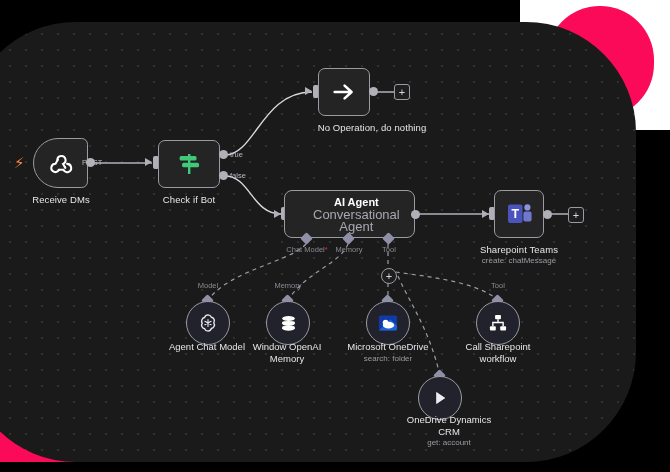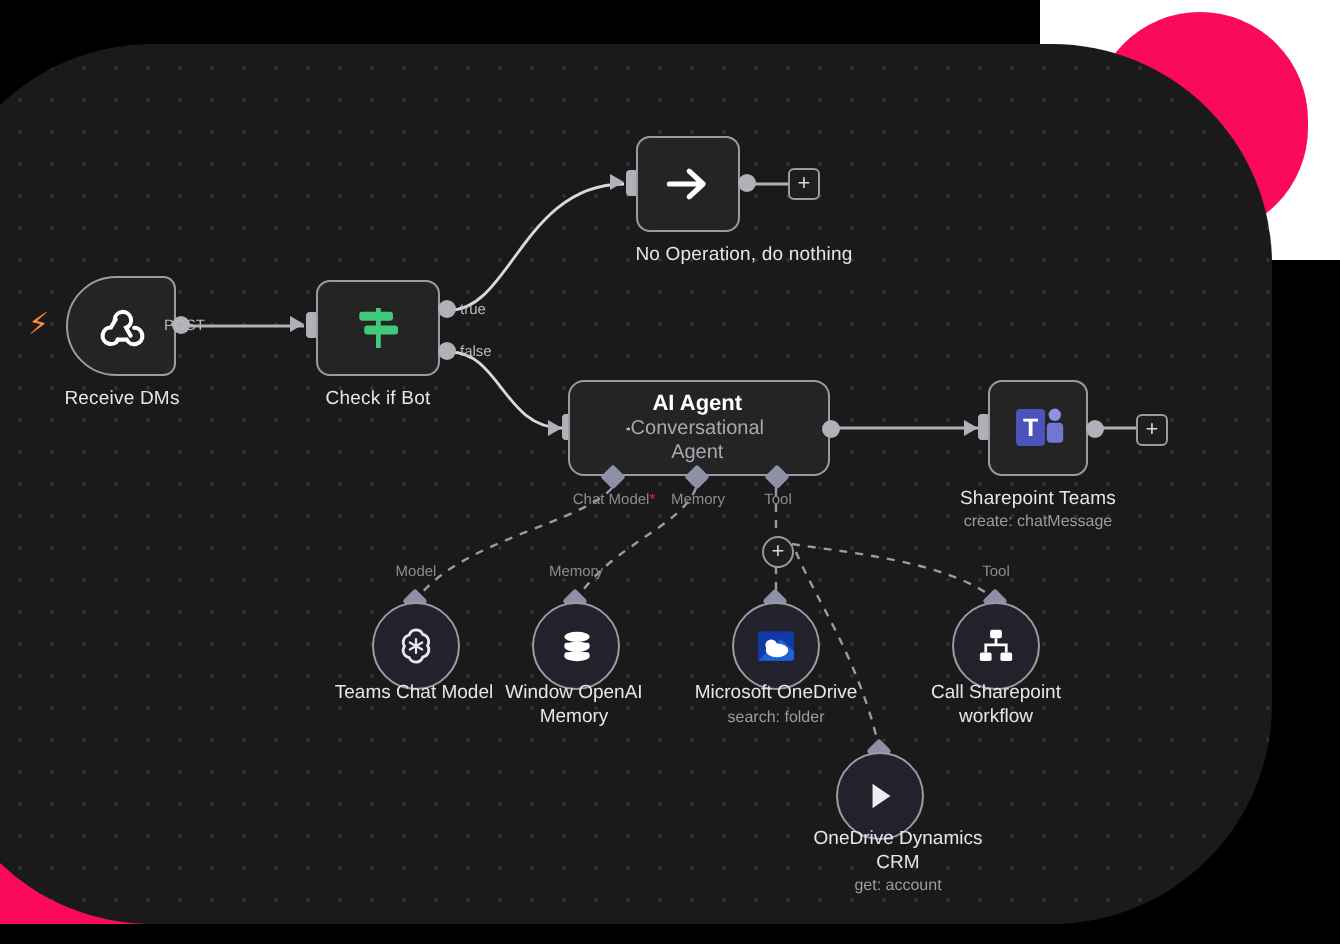--- a/index.html
+++ b/index.html
@@ -156,21 +156,21 @@
         <rect x="11.1" y="2.6" width="1.8" height="4.4" fill="#fff"></rect>
         <circle cx="12" cy="2.4" r="1.7" fill="#fff"></circle>
         <rect x="1.3" y="10.5" width="2.2" height="5" rx="1.1" fill="#fff"></rect>
         <rect x="20.5" y="10.5" width="2.2" height="5" rx="1.1" fill="#fff"></rect>
         <rect x="7.3" y="10" width="2.6" height="2.8" rx="0.7" fill="#242424"></rect>
         <rect x="14.1" y="10" width="2.6" height="2.8" rx="0.7" fill="#242424"></rect>
         <rect x="8.2" y="14.6" width="7.6" height="2.2" rx="1" fill="#242424"></rect>
       </svg>
       <div style="flex:1;text-align:center;padding-right:4px;">
         <div style="color:#fff;font-size:11px;font-weight:bold;line-height:14px;">AI Agent</div>
-        <div style="color:#a8a8b2;font-size:10px;line-height:12px;">Conversational Agent</div>
+        <div style="color:#a8a8b2;font-size:13px;line-height:12px;">Conversational Agent</div>
       </div>
     </div>
     <div class="port" style="left:411px;top:210px;"></div>
 
     <div class="diamond" style="left:302px;top:234px;"></div>
     <div class="portlabel" style="left:276px;top:245px;width:62px;"><span>Chat Model</span><span class="req">*</span></div>
     <div class="diamond" style="left:344px;top:234px;"></div>
     <div class="portlabel" style="left:322px;top:245px;width:54px;">Memory</div>
     <div class="diamond" style="left:384px;top:234px;"></div>
     <div class="portlabel" style="left:366px;top:245px;width:46px;">Tool</div>
@@ -192,21 +192,21 @@
     <div class="nsub" style="left:469px;top:256px;width:100px;">create: chatMessage</div>
 
     <div class="portlabel" style="left:184px;top:281px;width:48px;">Model</div>
     <div class="diamond" style="left:203px;top:296px;"></div>
     <div class="circnode" style="left:186px;top:301px;width:42px;height:42px;">
       <svg width="22" height="22" viewBox="0 0 24 24">
         <path d="M12 3.2a4 4 0 0 1 3.7 2.5 4 4 0 0 1 2.6 6.1 4 4 0 0 1-2.6 6.2A4 4 0 0 1 12 20.8a4 4 0 0 1-3.7-2.5 4 4 0 0 1-2.6-6.2 4 4 0 0 1 2.6-6.1A4 4 0 0 1 12 3.2Z" fill="none" stroke="#e8e8ee" stroke-width="1.5"></path>
         <path d="M12 8.2v7.6M8.6 10.1l6.8 3.8M15.4 10.1l-6.8 3.8" stroke="#e8e8ee" stroke-width="1.2" stroke-linecap="round"></path>
       </svg>
     </div>
-    <div class="circlabel" style="left:157px;top:341px;width:100px;">Teams Chat Model</div>
+    <div class="circlabel" style="left:157px;top:341px;width:100px;">Agent Chat Model</div>
 
     <div class="portlabel" style="left:264px;top:281px;width:48px;">Memory</div>
     <div class="diamond" style="left:283px;top:296px;"></div>
     <div class="circnode" style="left:266px;top:301px;width:42px;height:42px;">
       <svg width="21" height="21" viewBox="0 0 24 24">
         <ellipse cx="12" cy="6.2" rx="7.2" ry="2.9" fill="#fff"></ellipse>
         <rect x="4.8" y="9.6" width="14.4" height="2.8" rx="1.3" fill="#fff"></rect>
         <ellipse cx="12" cy="11.9" rx="7.2" ry="2.9" fill="#fff"></ellipse>
         <rect x="4.8" y="15" width="14.4" height="2.8" rx="1.3" fill="#fff"></rect>
         <ellipse cx="12" cy="17.3" rx="7.2" ry="2.9" fill="#fff"></ellipse>

